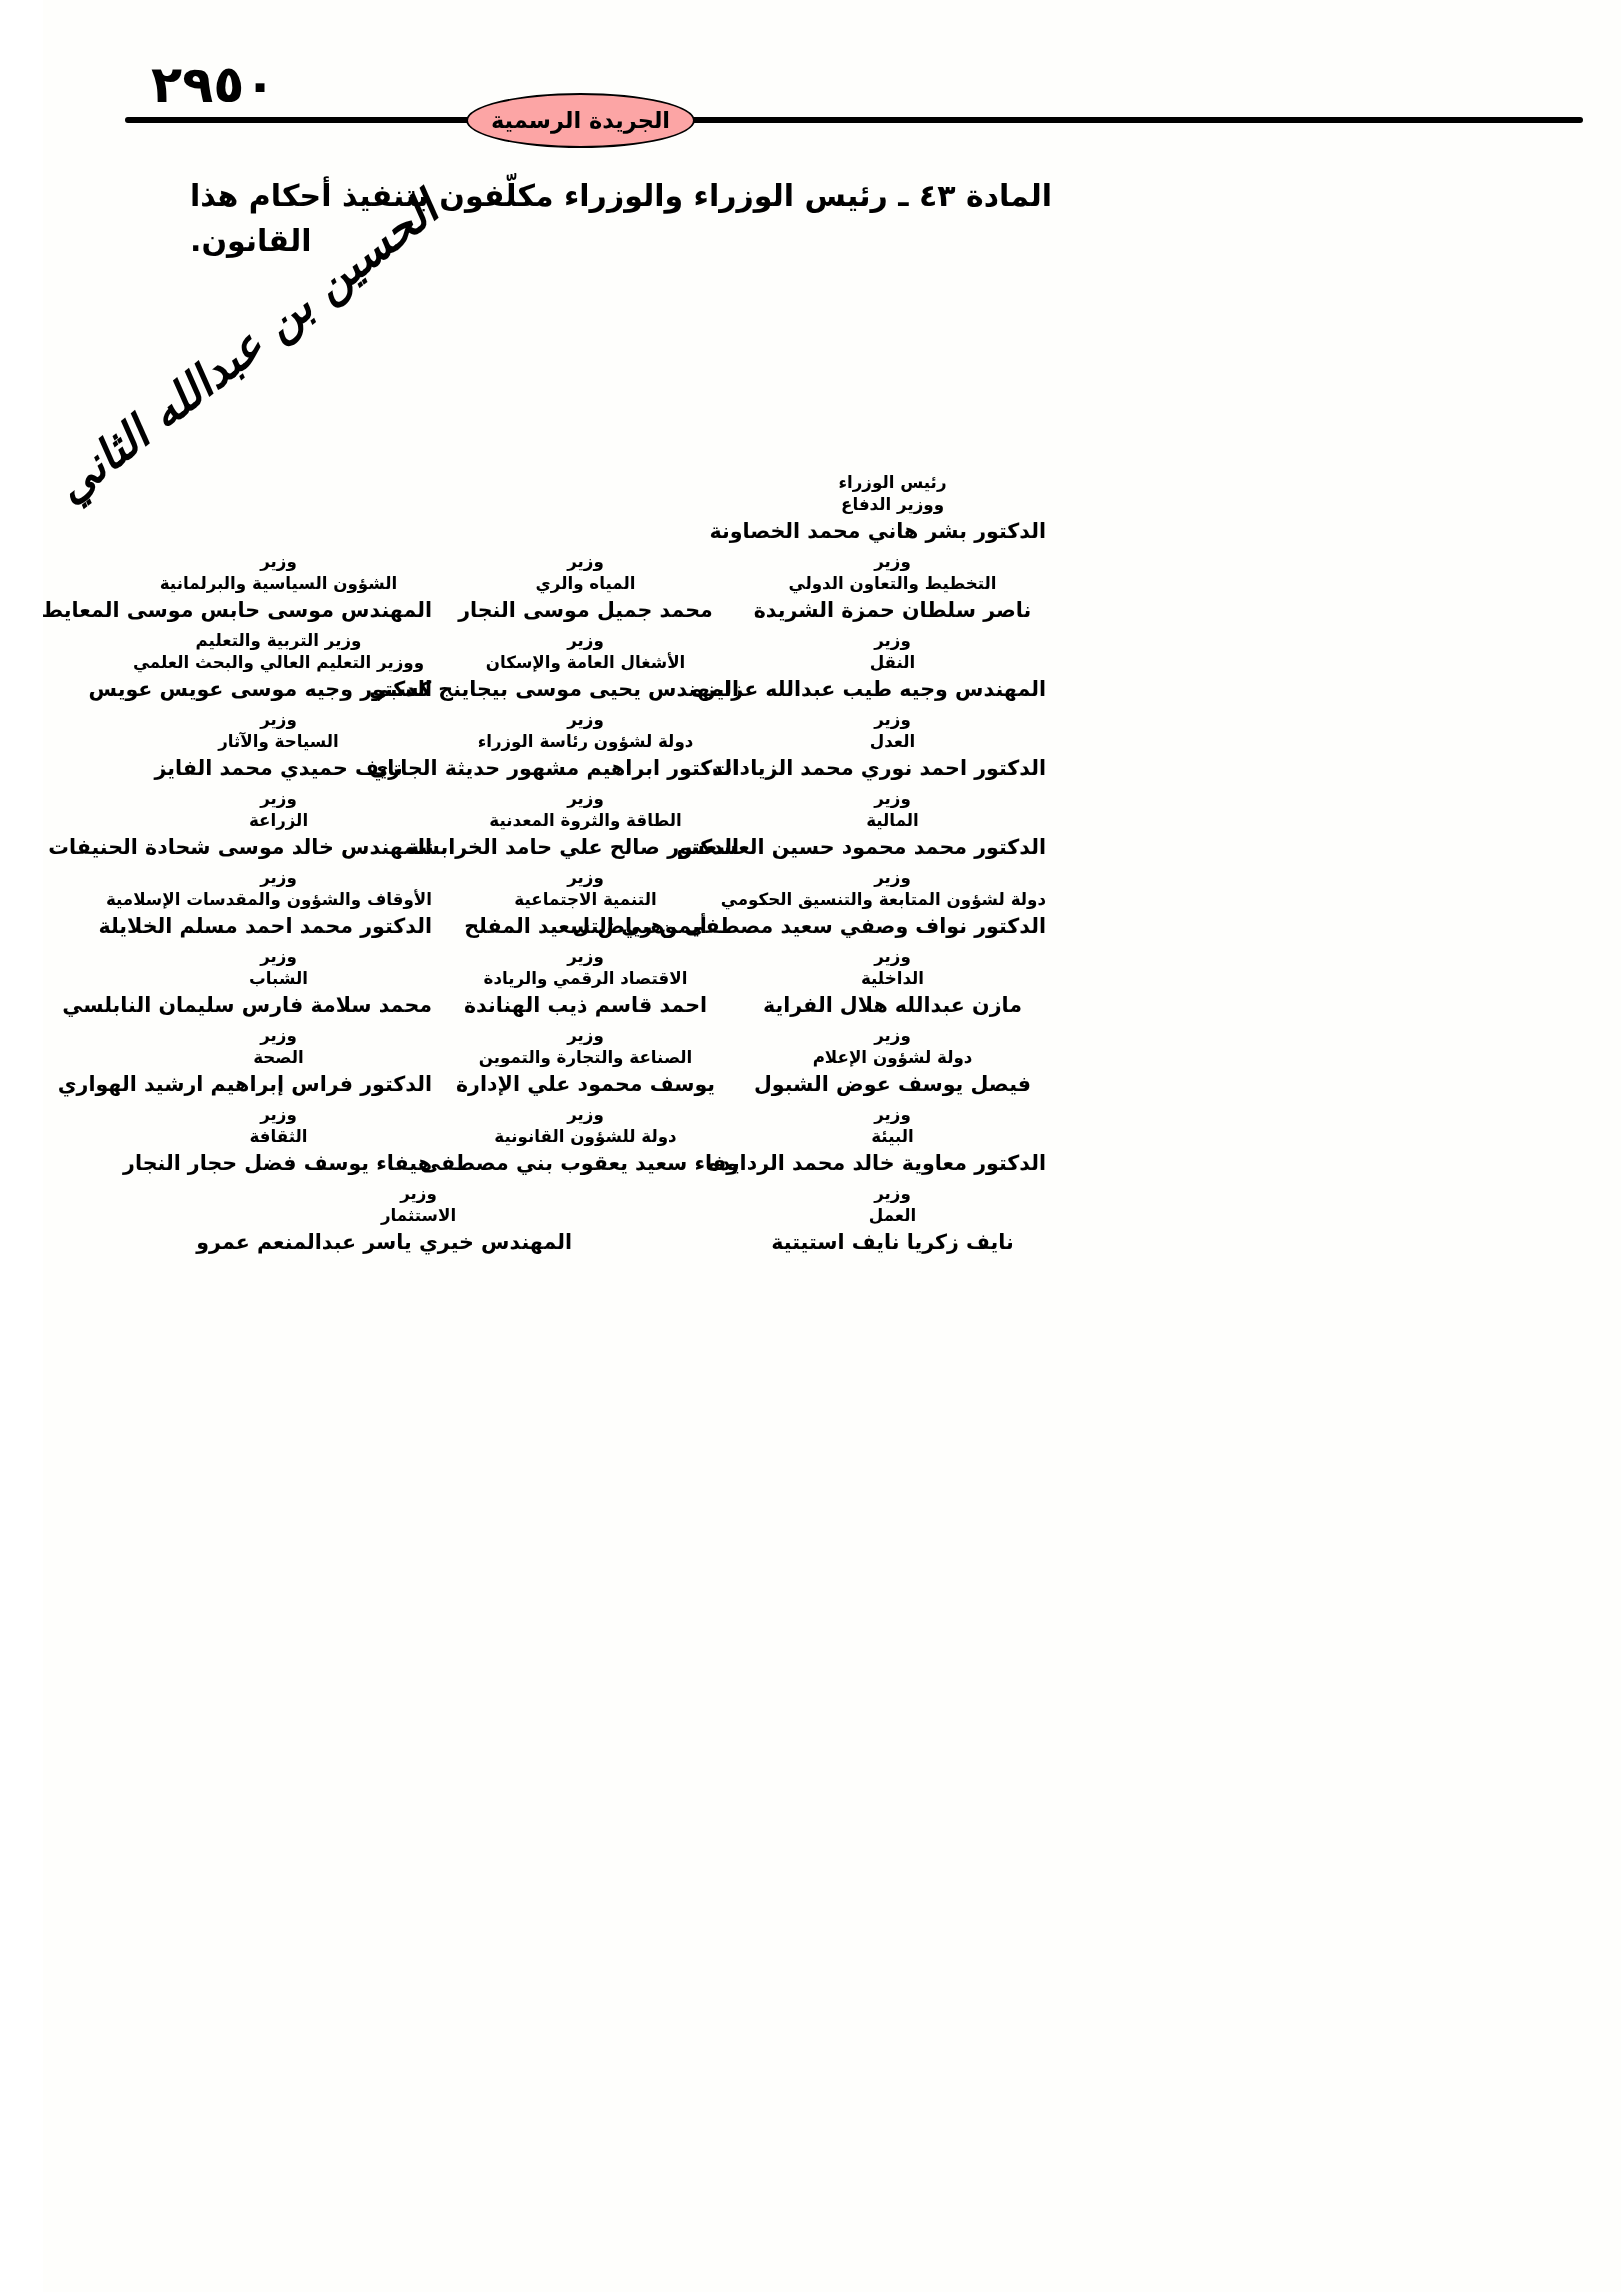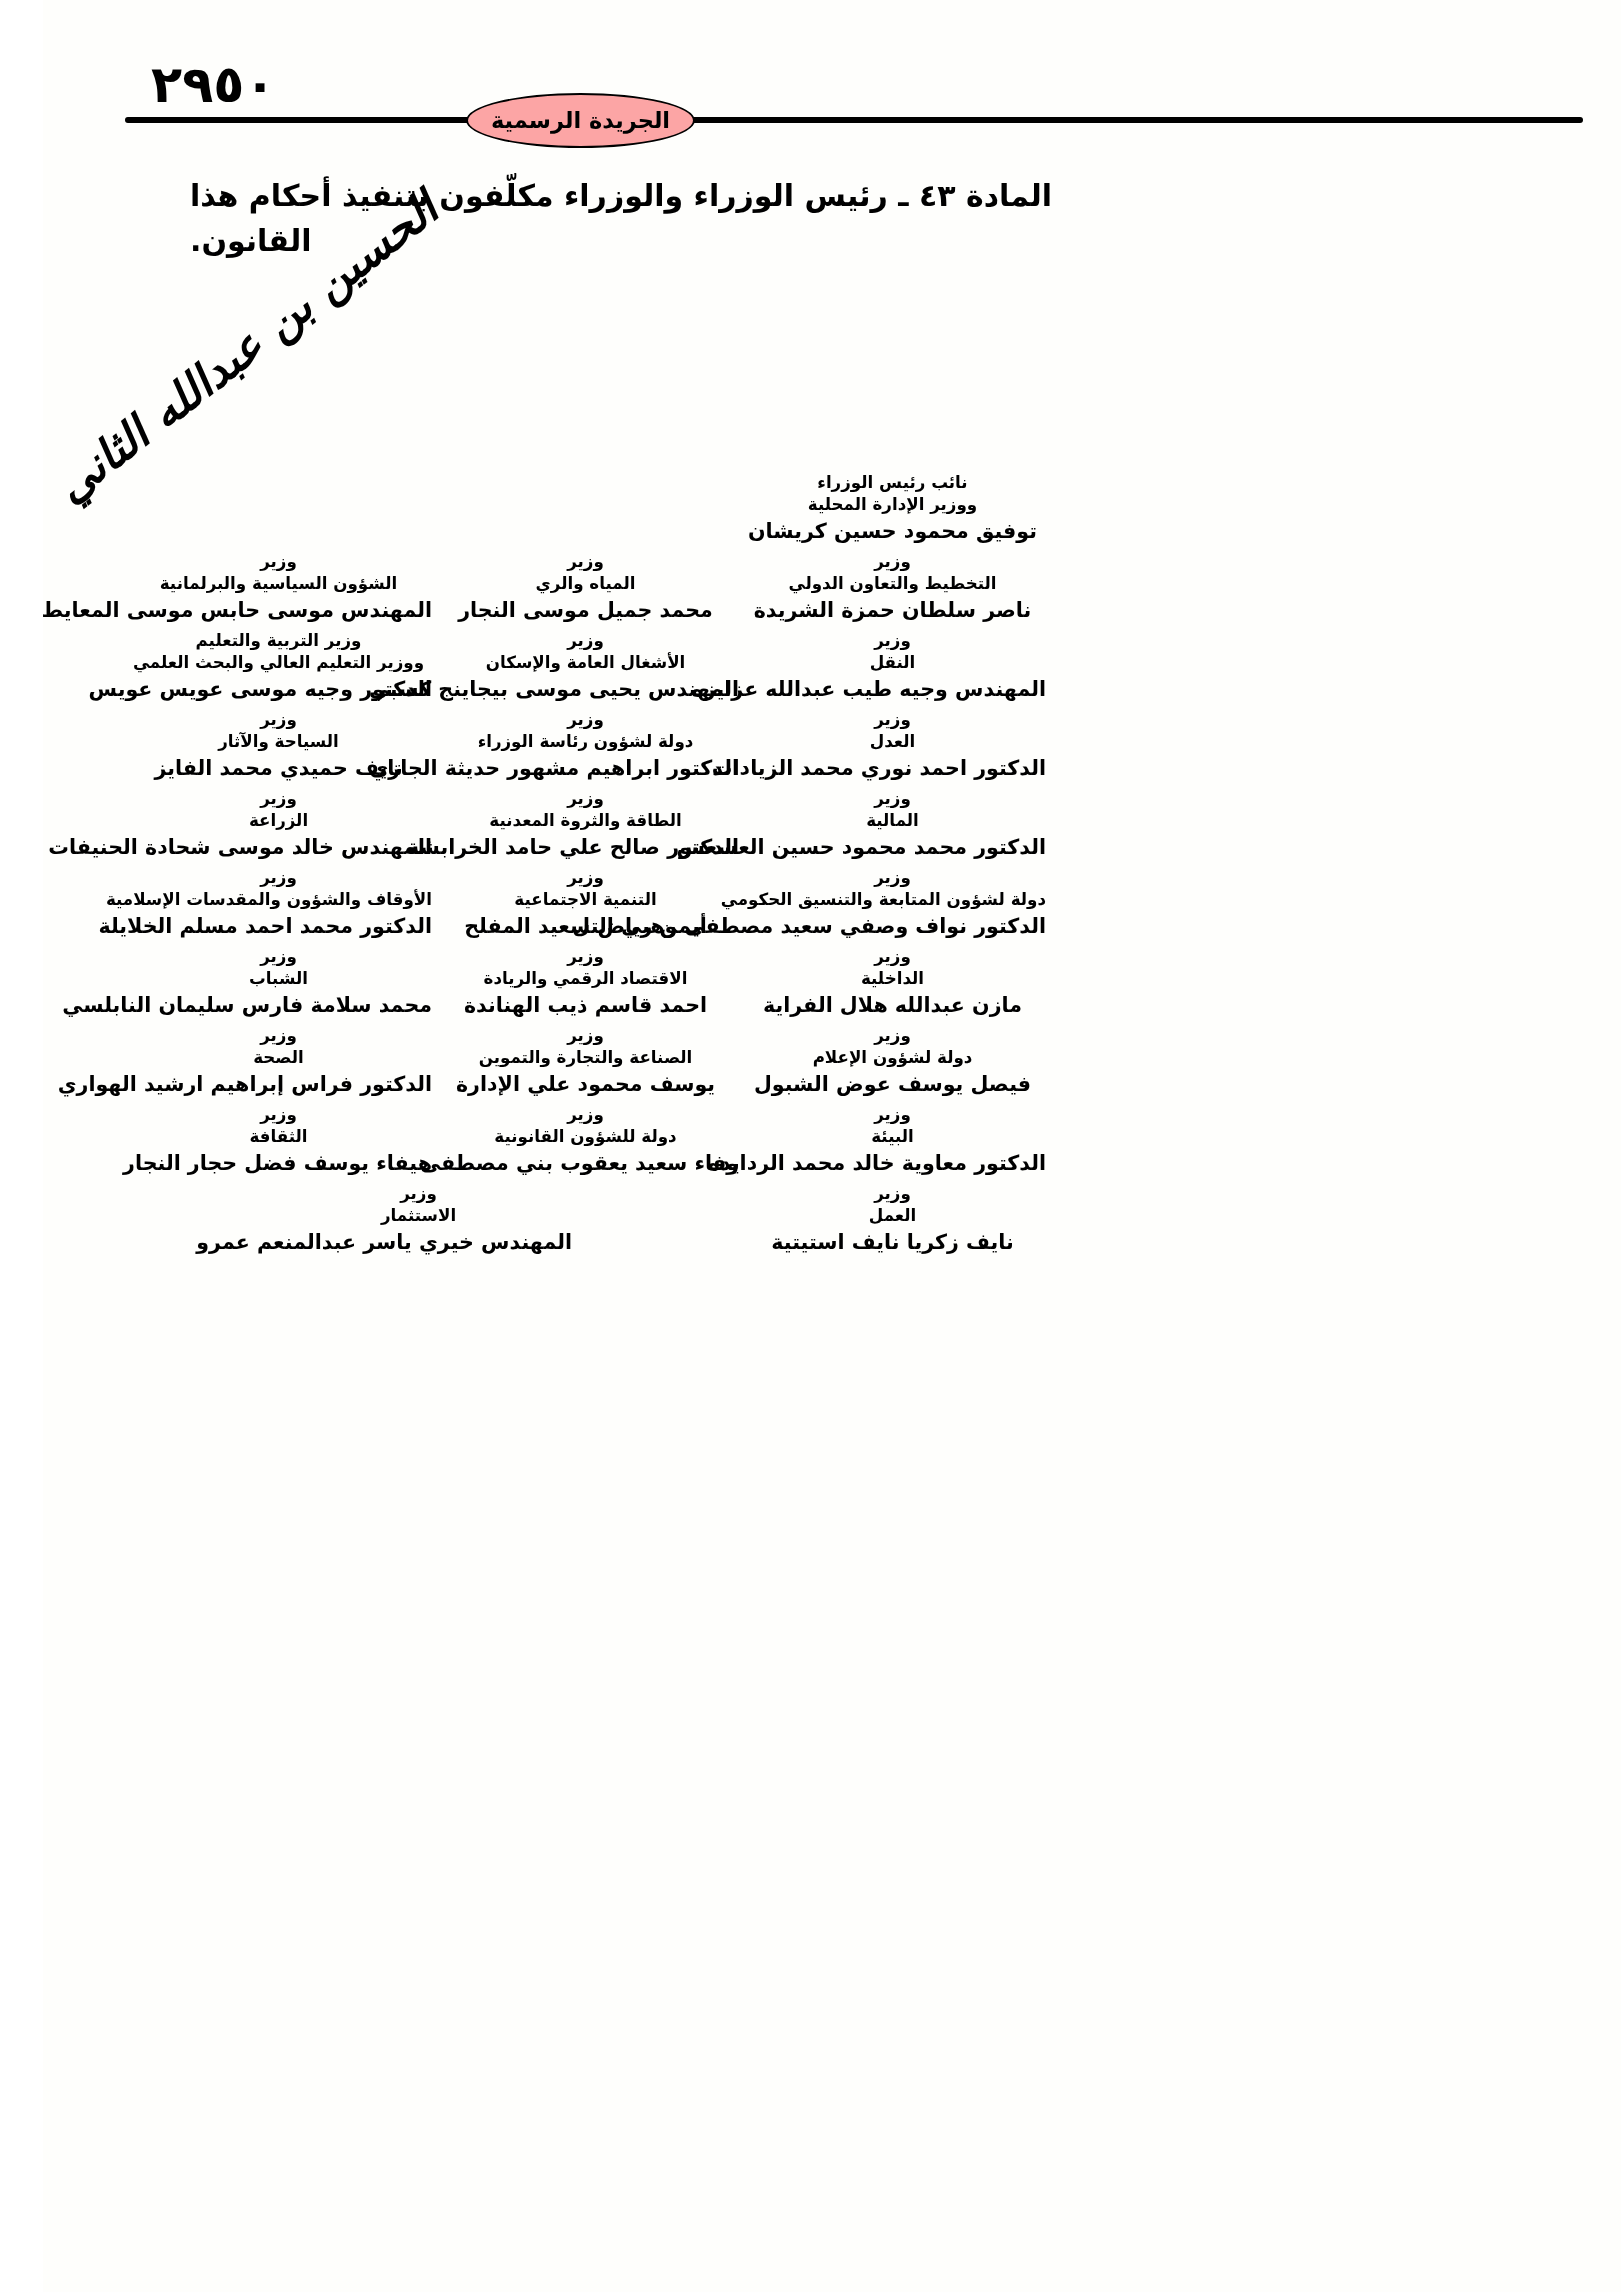--- a/index.html
+++ b/index.html
@@ -98,23 +98,23 @@
     <span class="masthead-text">الجريدة الرسمية</span>
   </div>
 
   <div class="article-line">المادة ٤٣ ـ رئيس الوزراء والوزراء مكلّفون بتنفيذ أحكام هذا القانون.</div>
 
   <div class="signature">الحسين بن عبدالله الثاني</div>
 
   <div class="ministers" id="ministers">
       <div class="m-row">
         <div class="m-cell">
-          <div class="m-title">نائب رئيس الوزراء</div>
-          <div class="m-title">ووزير الإدارة المحلية</div>
-          <div class="m-name">توفيق محمود حسين كريشان</div>
+          <div class="m-title">رئيس الوزراء</div>
+          <div class="m-title">ووزير الدفاع</div>
+          <div class="m-name">الدكتور بشر هاني محمد الخصاونة</div>
         </div>
       </div>
       <div class="m-row">
         <div class="m-cell">
           <div class="m-title">وزير</div>
           <div class="m-title">التخطيط والتعاون الدولي</div>
           <div class="m-name">ناصر سلطان حمزة الشريدة</div>
         </div>
         <div class="m-cell">
           <div class="m-title">وزير</div>

